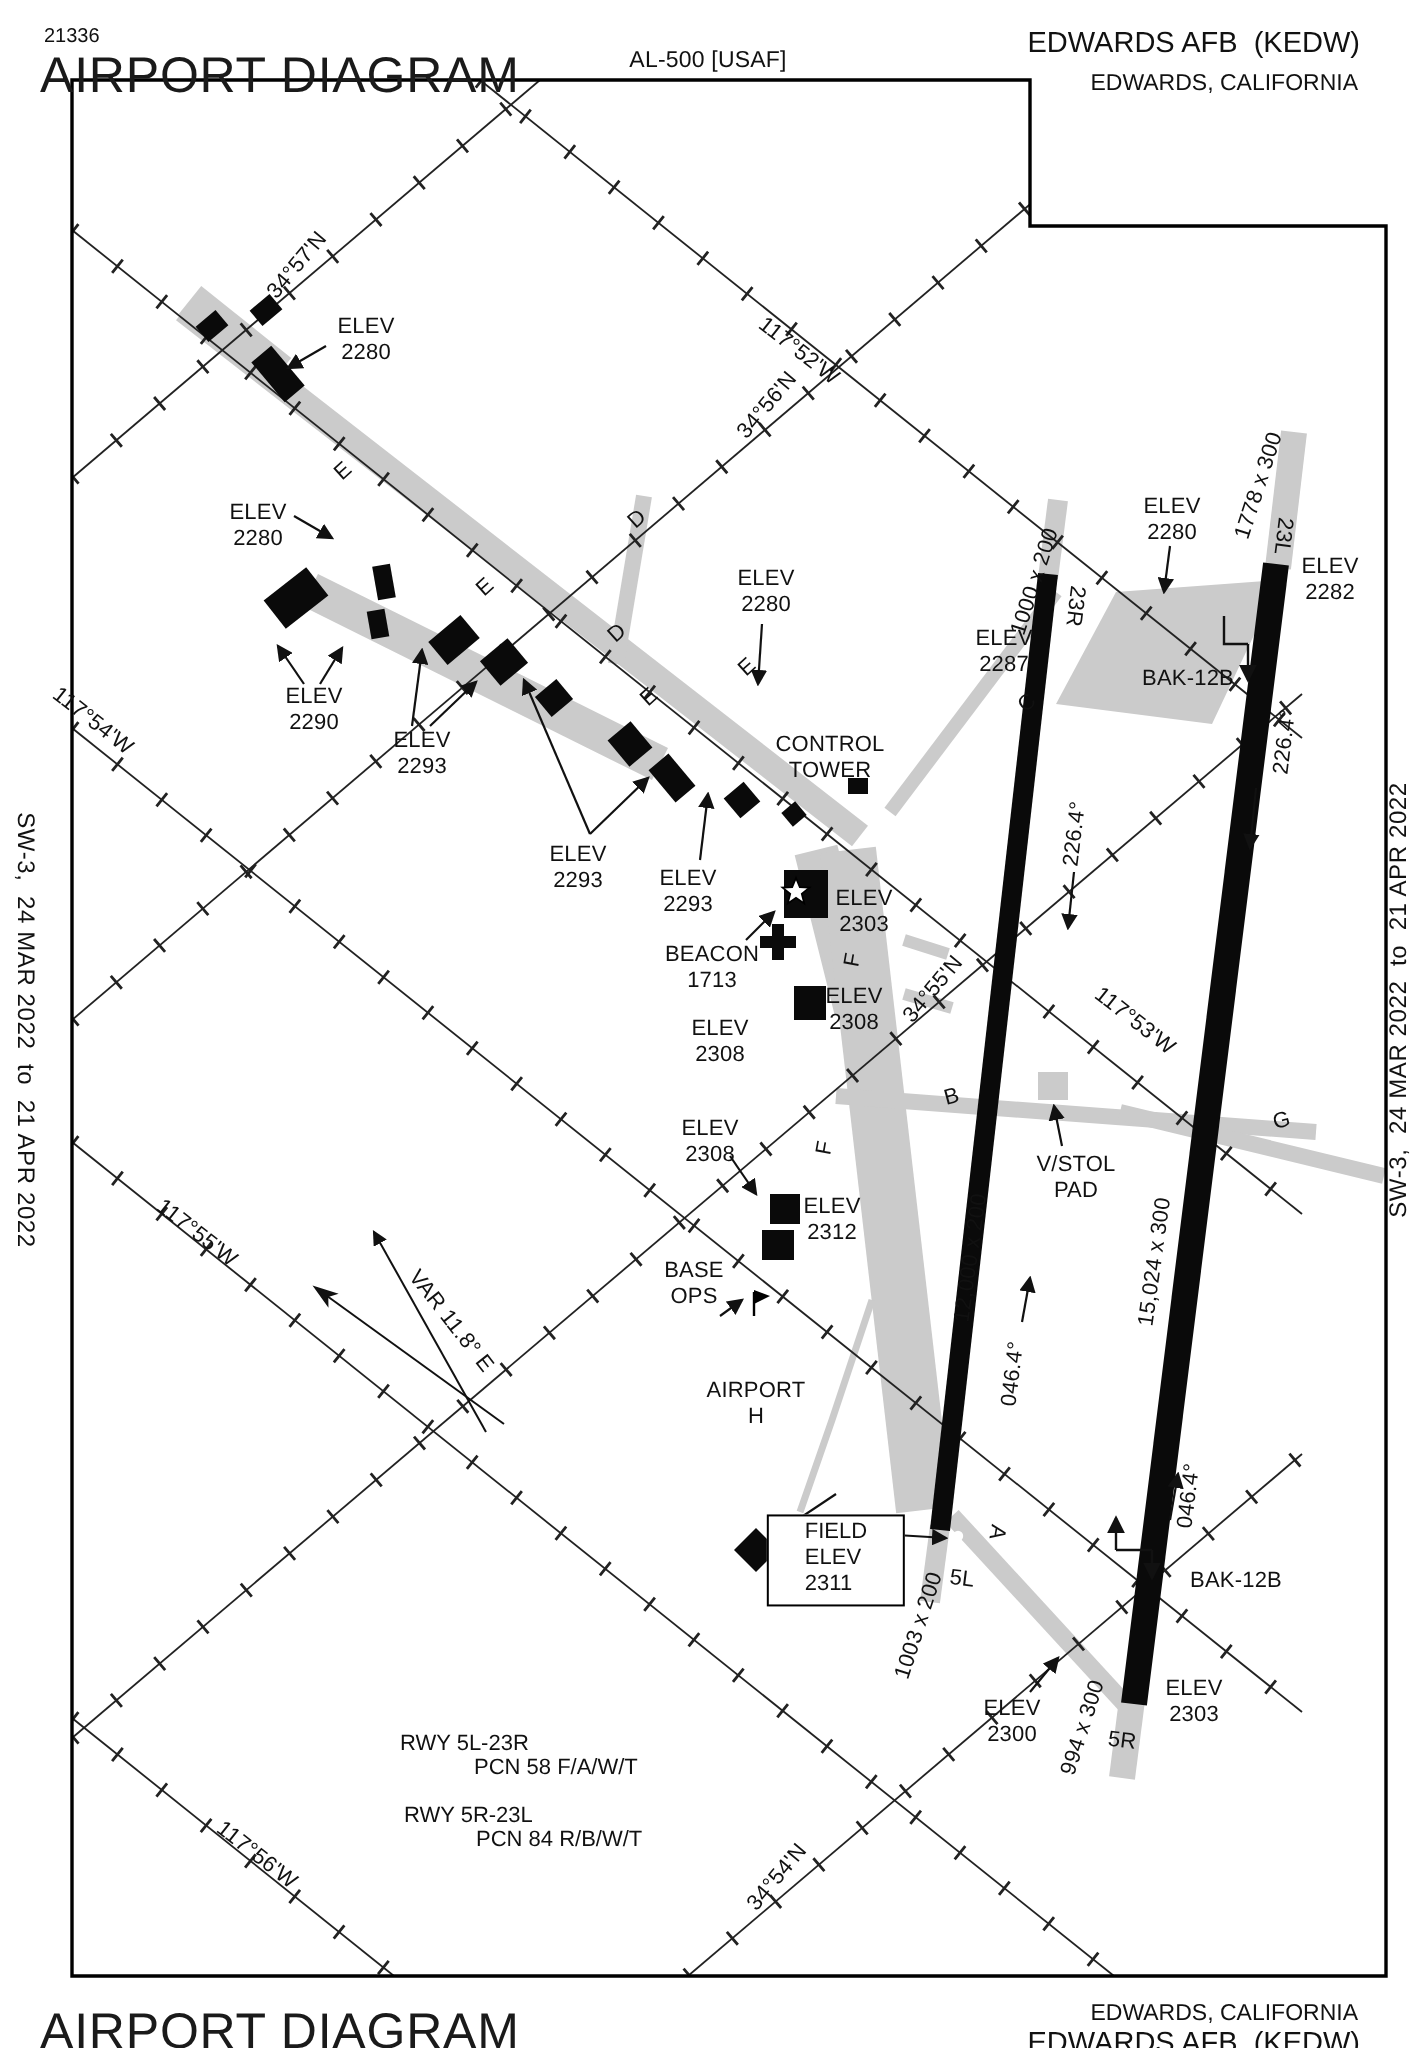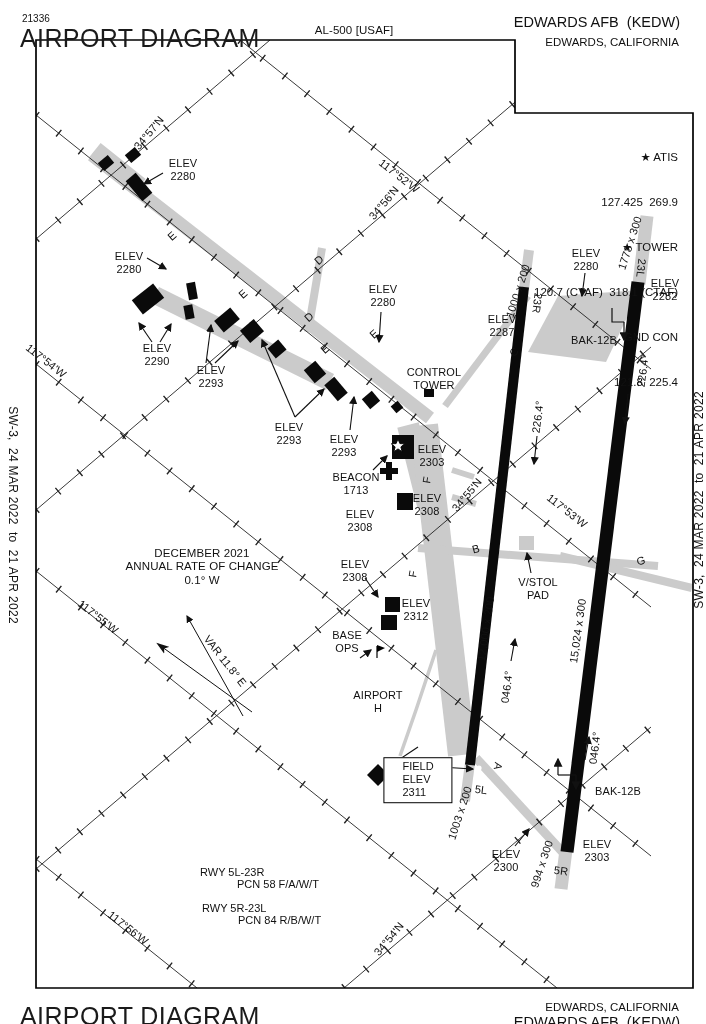--- a/index.html
+++ b/index.html
@@ -162,28 +162,20 @@
 
   <path d="M36,40 H515 V113 H693 V988 H36 Z" fill="none" stroke="#000" stroke-width="1.7"></path>
 </svg>
 
 <div class="hdr t10" style="left:22px;top:1px">21336</div>
 <div class="hdr big" style="left:20px;top:12px">AIRPORT DIAGRAM</div>
 <div class="ml t12" style="left:354px;top:31px">AL-500 [USAF]</div>
 <div class="hdr t14 right" style="right:26px;top:2px">EDWARDS AFB  (KEDW)</div>
 <div class="hdr t12 right" style="right:27px;top:24px">EDWARDS, CALIFORNIA</div>
 
-<div class="freqs">
-  <div>★ ATIS</div>
-  <div>127.425  269.9</div>
-  <div>★ TOWER</div>
-  <div>120.7 (CTAF)  318.1 (CTAF)</div>
-  <div>GND CON</div>
-  <div>121.8  225.4</div>
-</div>
 
 <div class="side sideL">SW-3,  24 MAR 2022  to  21 APR 2022</div>
 <div class="side sideR">SW-3,  24 MAR 2022  to  21 APR 2022</div>
 
 <div class="ml" style="left:149px;top:133px;--r:-50deg">34°57'N</div>
 <div class="ml" style="left:384px;top:203px;--r:-50deg">34°56'N</div>
 <div class="ml" style="left:467px;top:495px;--r:-50deg">34°55'N</div>
 <div class="ml" style="left:389px;top:939px;--r:-50deg">34°54'N</div>
 <div class="ml" style="left:399px;top:176px;--r:38deg">117°52'W</div>
 <div class="ml" style="left:567px;top:511px;--r:38deg">117°53'W</div>
@@ -204,21 +196,21 @@
 <div class="ml" style="left:344px;top:446px">ELEV
 2293</div>
 <div class="ml" style="left:383px;top:296px">ELEV
 2280</div>
 <div class="ml" style="left:586px;top:260px">ELEV
 2280</div>
 <div class="ml" style="left:502px;top:326px">ELEV
 2287</div>
 <div class="ml" style="left:665px;top:290px">ELEV
 2282</div>
-<div class="ml" style="left:434px;top:379px">CONTROL
+<div class="ml" style="left:415px;top:379px">CONTROL
 TOWER</div>
 <div class="ml" style="left:432px;top:456px">ELEV
 2303</div>
 <div class="ml" style="left:356px;top:484px">BEACON
 1713</div>
 <div class="ml" style="left:427px;top:505px">ELEV
 2308</div>
 <div class="ml" style="left:360px;top:521px">ELEV
 2308</div>
 <div class="ml" style="left:355px;top:571px">ELEV
@@ -233,23 +225,20 @@
 ELEV
 2311</div>
 <div class="ml" style="left:506px;top:861px">ELEV
 2300</div>
 <div class="ml" style="left:597px;top:851px">ELEV
 2303</div>
 <div class="ml" style="left:594px;top:340px">BAK-12B</div>
 <div class="ml" style="left:618px;top:791px">BAK-12B</div>
 <div class="ml" style="left:538px;top:589px">V/STOL
 PAD</div>
-<div class="ml t12" style="left:202px;top:567px">DECEMBER 2021
-ANNUAL RATE OF CHANGE
-0.1° W</div>
 <div class="ml" style="left:225px;top:661px;--r:52deg">VAR 11.8° E</div>
 
 <div class="mlL" style="left:200px;top:866px">RWY 5L-23R</div>
 <div class="mlL" style="left:237px;top:878px">PCN 58 F/A/W/T</div>
 <div class="mlL" style="left:202px;top:902px">RWY 5R-23L</div>
 <div class="mlL" style="left:238px;top:914px">PCN 84 R/B/W/T</div>
 
 <div class="ml" style="left:518px;top:291px;--r:-72deg">1000 x 200</div>
 <div class="ml" style="left:630px;top:243px;--r:-72deg">1778 x 300</div>
 <div class="ml" style="left:486px;top:629px;--r:-82deg">12,000 x 200</div>

